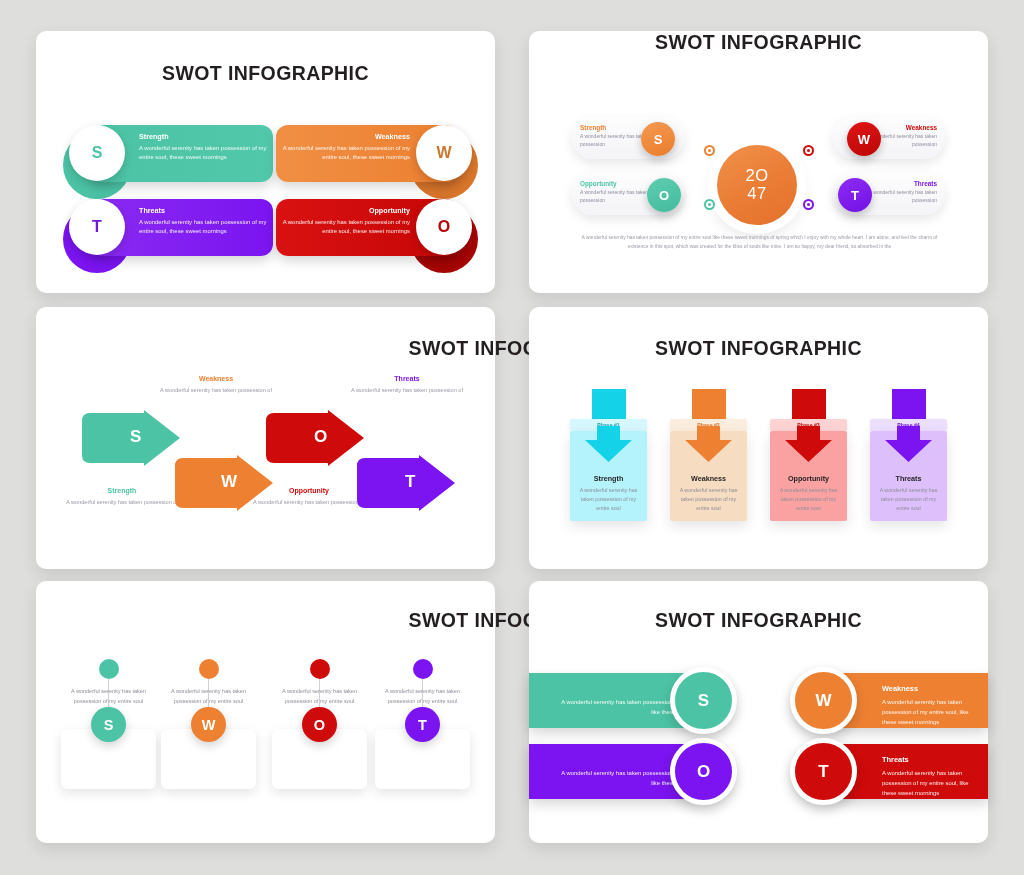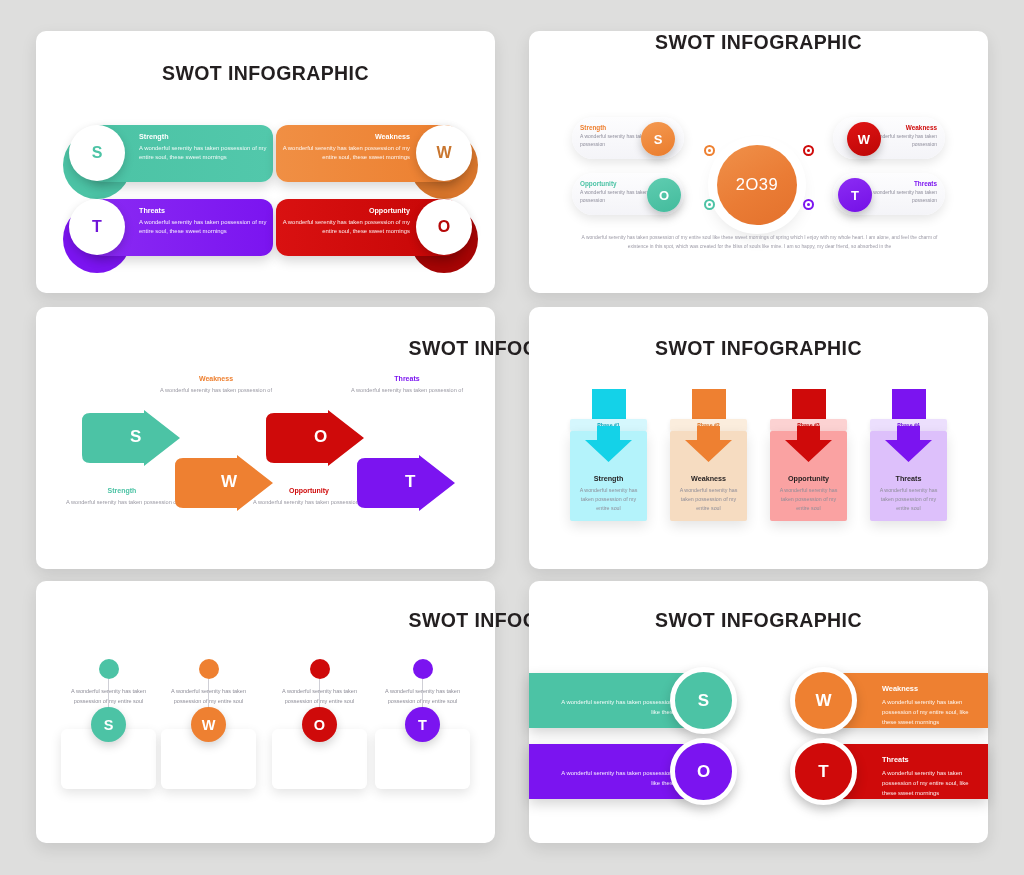--- a/index.html
+++ b/index.html
@@ -72,21 +72,21 @@
     border-radius: 50%;
     display: flex; align-items: center; justify-content: center;
     color: #fff; font-size: 13px; font-weight: bold;
     box-shadow: 0 4px 9px rgba(0,0,0,0.22);
   }
   .p2-center {
     position: absolute; left: 717px; top: 145px;
     width: 80px; height: 80px; border-radius: 50%;
     background: linear-gradient(150deg,#f0914a 0%, #ea7c35 55%, #e3712c 100%);
     box-shadow: 0 0 0 9px #ffffff, 0 8px 20px rgba(0,0,0,0.16);
-    display: flex; flex-direction: row;
+    display: flex; flex-direction: column;
     align-items: center; justify-content: center;
     color: #fff; font-size: 16.5px; line-height: 1.08; letter-spacing: 0.5px;
   }
   .p2-dot {
     position: absolute; width: 11px; height: 11px; border-radius: 50%;
     background: #fff; border: 2.4px solid #000;
     display: flex; align-items: center; justify-content: center;
   }
   .p2-dot i { width: 3.4px; height: 3.4px; border-radius: 50%; display: block; }
   .p2-para {
@@ -268,21 +268,21 @@
       <div class="p2-head" style="color:#7b14f0;">Threats</div>
       <div class="p2-body">A wonderful serenity has taken possession</div>
     </div>
   </div>
   <div class="p2-circ" style="left:838px; top:178px; background:linear-gradient(160deg,#8c2cf4,#7410e6);">
     <span>T</span>
   </div>
 
   <div class="p2-center">
     <div>2O</div>
-    <div>39</div>
+    <div>47</div>
   </div>
 
   <div class="p2-dot" style="left:704px; top:145px; border-color:#ee8031;">
       <i style="background:#ee8031;"></i>
     </div>
   <div class="p2-dot" style="left:803px; top:145px; border-color:#cf0a0a;">
       <i style="background:#cf0a0a;"></i>
     </div>
   <div class="p2-dot" style="left:704px; top:199px; border-color:#4cc3a5;">
       <i style="background:#4cc3a5;"></i>

